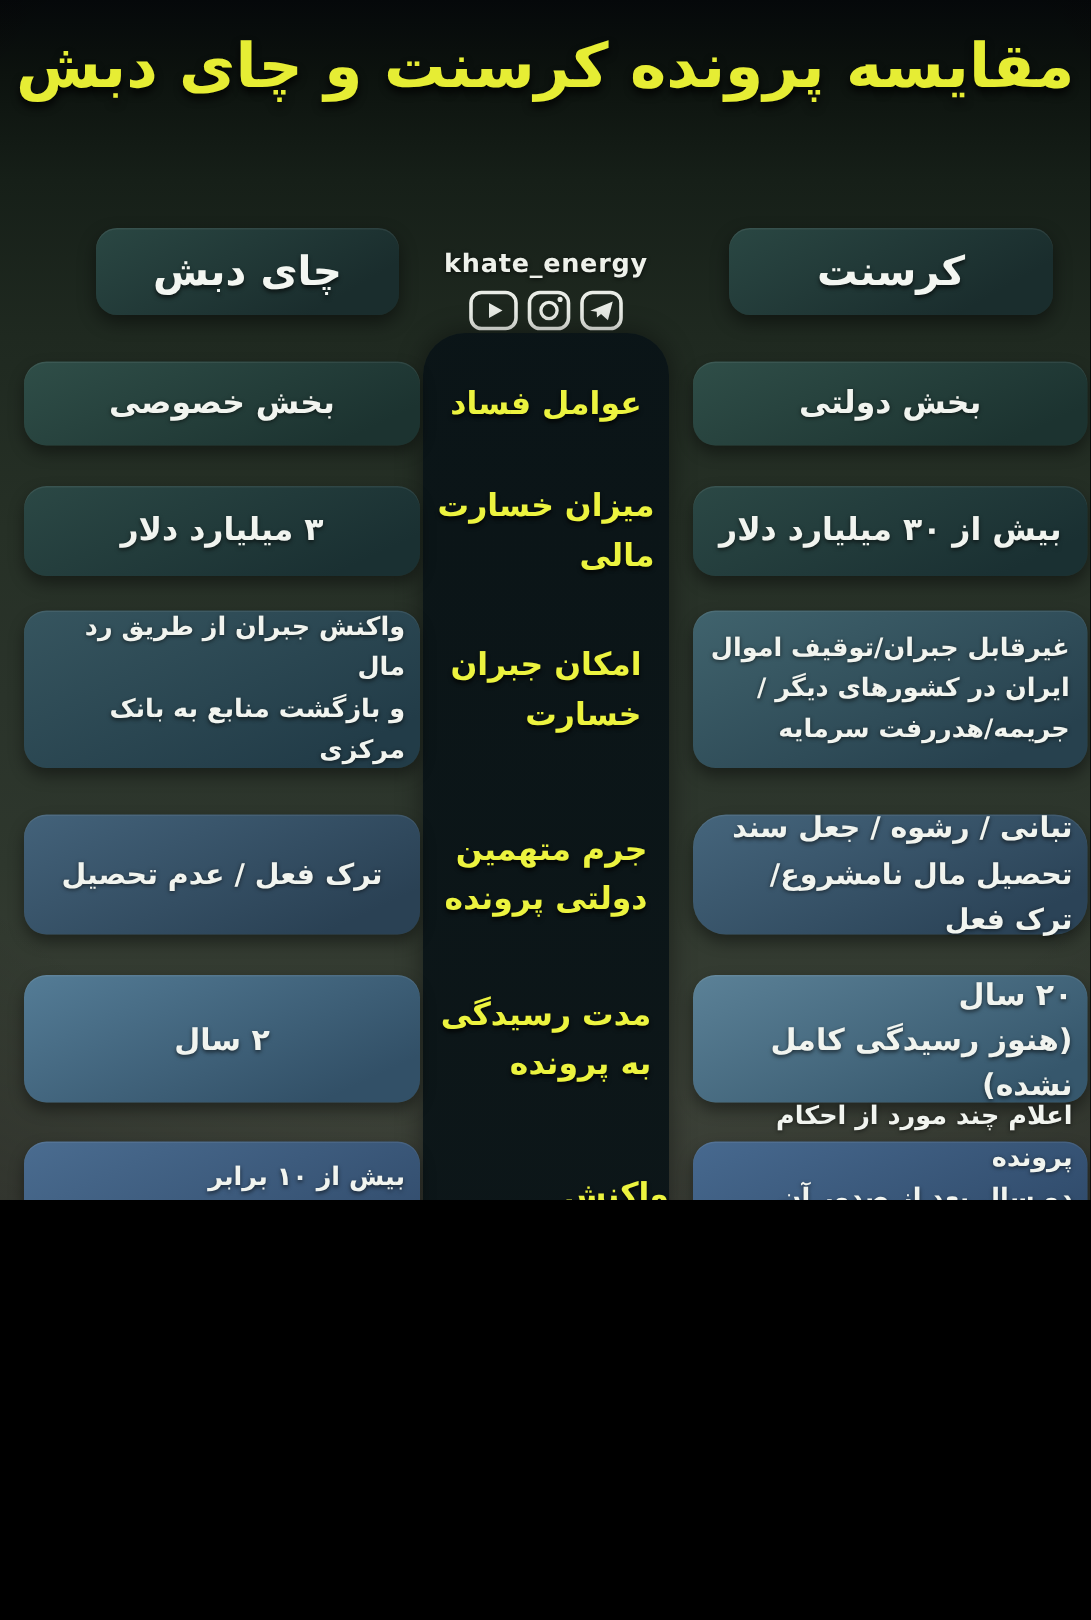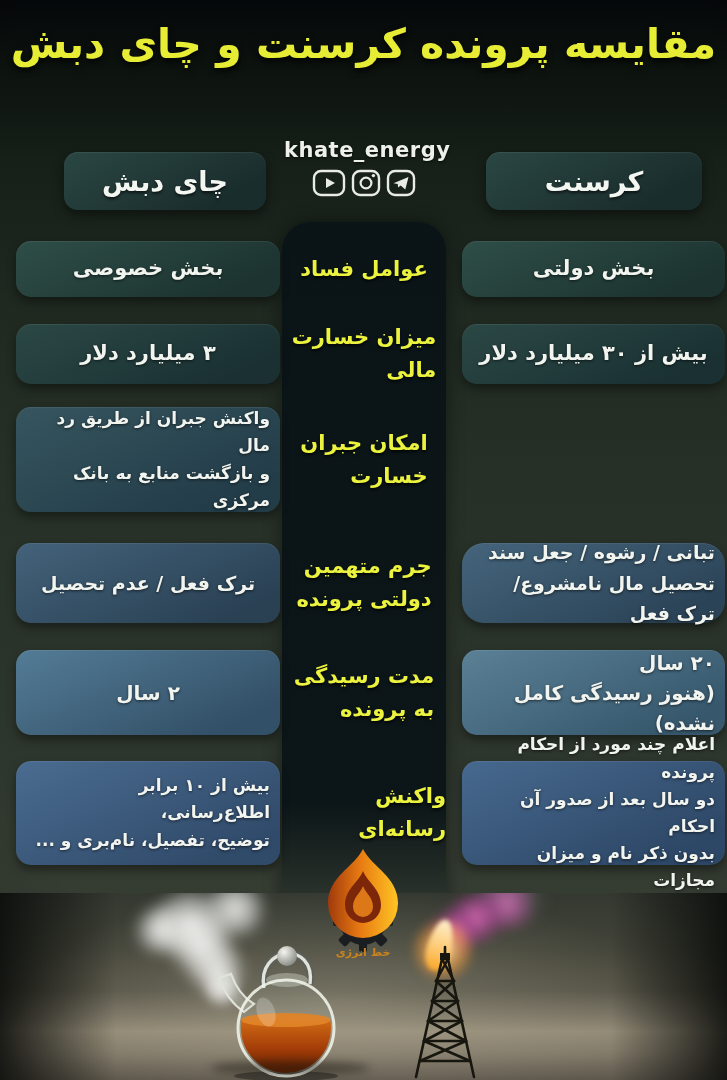--- a/index.html
+++ b/index.html
@@ -1,17 +1,17 @@
 <!DOCTYPE html>
 <html lang="fa" dir="rtl"><head>
 <meta charset="utf-8">
 <style>
   html,body { margin:0; padding:0; background:#000; }
   .poster {
-    position:relative; width:727px; height:1080px; margin:0 auto; overflow:hidden;
+    position:relative; width:727px; height:800px; margin:0 auto; overflow:hidden;
     direction:rtl; font-family:"DejaVu Sans", sans-serif;
     background:
       radial-gradient(130% 95% at 50% 42%, rgba(0,0,0,0) 52%, rgba(0,0,0,0.55) 100%),
       linear-gradient(180deg,#05080a 0%,#0c120e 6%,#161f18 15%,#1f2920 28%,#263026 44%,#2a332a 58%,#2e372d 72%,#363d33 84%,#41453c 100%);
   }
   
   .title {
     position:absolute; top:20px; left:0; right:0; text-align:center;
     font-size:41px; font-weight:bold; color:#e6ed34; letter-spacing:0;
     text-shadow:0 3px 6px rgba(0,0,0,0.85);
@@ -20,22 +20,22 @@
     position:absolute; top:152px; height:58px; border-radius:14px;
     display:flex; align-items:center; justify-content:center;
     background:linear-gradient(150deg,#2a4743 0%,#1a2d2d 80%);
     box-shadow:0 5px 12px rgba(0,0,0,0.45), inset 0 1px 0 rgba(255,255,255,0.07);
     color:#f3f6f1; font-size:27px; font-weight:bold;
     text-shadow:0 2px 3px rgba(0,0,0,0.6);
   }
   .team-crescent { left:486px; width:216px; }
   .team-dabash  { left:64px;  width:202px; }
   .brand { position:absolute; top:138px; left:284px; width:160px; text-align:center; }
-  .brand .handle { color:#eef1ea; font-size:21px; font-weight:bold; letter-spacing:0.5px;
-                   text-shadow:0 1px 3px rgba(0,0,0,0.7); direction:ltr; }
+  .brand .handle { color:#eef1ea; font-size:17px; font-weight:bold; letter-spacing:0.5px;
+                   text-shadow:0 1px 3px rgba(0,0,0,0.7); direction:ltr;margin-top:28px; }
   .brand .icons { margin-top:7px; display:flex; justify-content:center; gap:5px; direction:ltr; }
   .brand .icons svg { display:block; }
   
   .cat-strip {
     position:absolute; left:282px; top:222px; width:164px; height:708px;
     border-radius:28px;
     background:linear-gradient(180deg, rgba(10,20,23,0.97) 0%, rgba(10,20,23,0.95) 82%, rgba(10,20,23,0) 100%);
     box-shadow:0 0 18px rgba(0,0,0,0.45);
   }
   
@@ -148,20 +148,23 @@
   </div>
 
   <div class="row row2">
     <div class="cell cell-crescent">بیش از ۳۰ میلیارد دلار</div>
     <div class="cat">میزان خسارت
 مالی</div>
     <div class="cell cell-dabash">۳ میلیارد دلار</div>
   </div>
 
   <div class="row row3">
+    <div class="cell cell-crescent">غیرقابل جبران/توقیف اموال
+ایران در کشورهای دیگر /
+جریمه/هدررفت سرمایه</div>
     <div class="cat">امکان جبران
 خسارت</div>
     <div class="cell cell-dabash">واکنش جبران از طریق رد مال
 و بازگشت منابع به بانک مرکزی</div>
   </div>
 
   <div class="row row4">
     <div class="cell cell-crescent">تبانی / رشوه / جعل سند
 تحصیل مال نامشروع/ ترک فعل</div>
     <div class="cat">جرم متهمین

